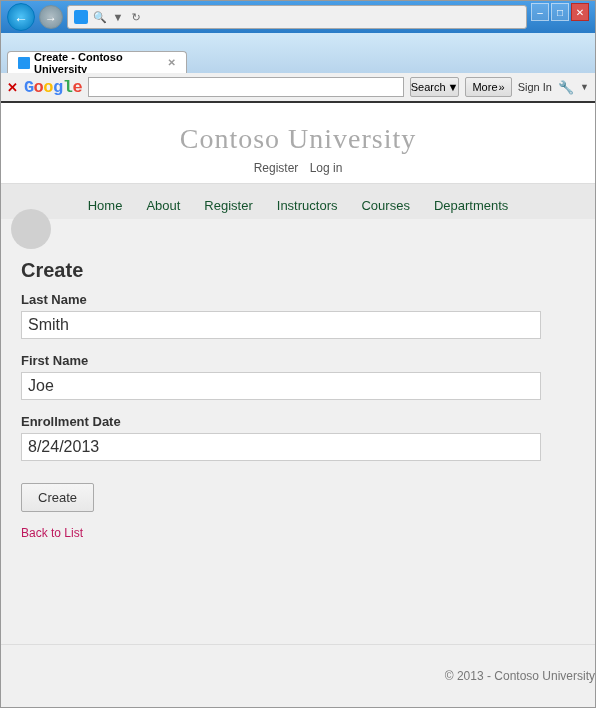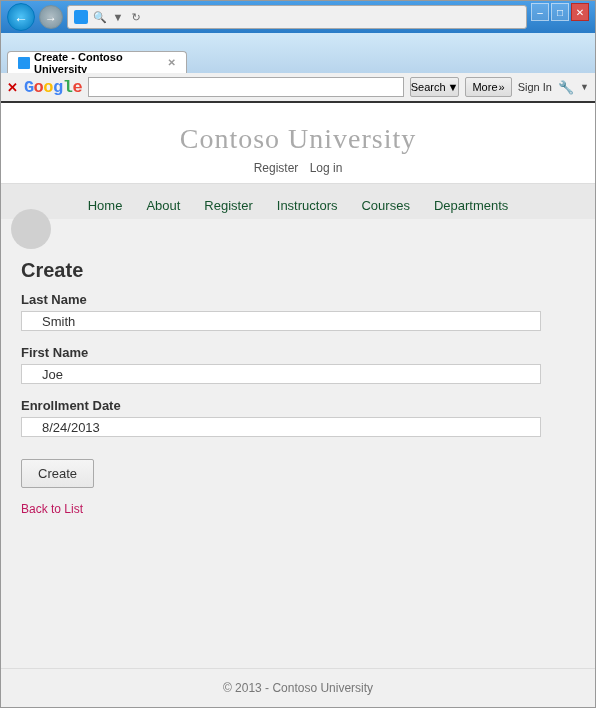--- a/index.html
+++ b/index.html
@@ -327,25 +327,25 @@
     .form-label {
       font-size: 13px;
       font-weight: bold;
       color: #333;
       display: block;
       margin-bottom: 4px;
     }
 
     .form-input {
       width: 520px;
-      height: 20px;
+      height: 28px;
       border: 1px solid #ccc;
       background: white;
-      padding: 0 20px;
-      font-size: 13px;
+      padding: 0 6px;
+      font-size: 16px;
       color: #333;
     }
 
     .create-btn {
       background: linear-gradient(to bottom, #f5f5f5, #e8e8e8);
       border: 1px solid #aaa;
       border-radius: 2px;
       padding: 6px 16px;
       font-size: 13px;
       cursor: pointer;
@@ -356,22 +356,22 @@
     .back-link {
       display: block;
       margin-top: 14px;
       font-size: 12px;
       color: #be185d;
       text-decoration: none;
     }
 
     
     .site-footer {
-      text-align: center;
-      padding: 12px 0;
+      text-align: right;
+      padding: 24px 0;
       font-size: 12px;
       color: #777;
       background: #f0f0f0;
       border-top: 1px solid #ddd;
       margin-top: auto;
     }
   </style>
 </head>
 <body>
 

